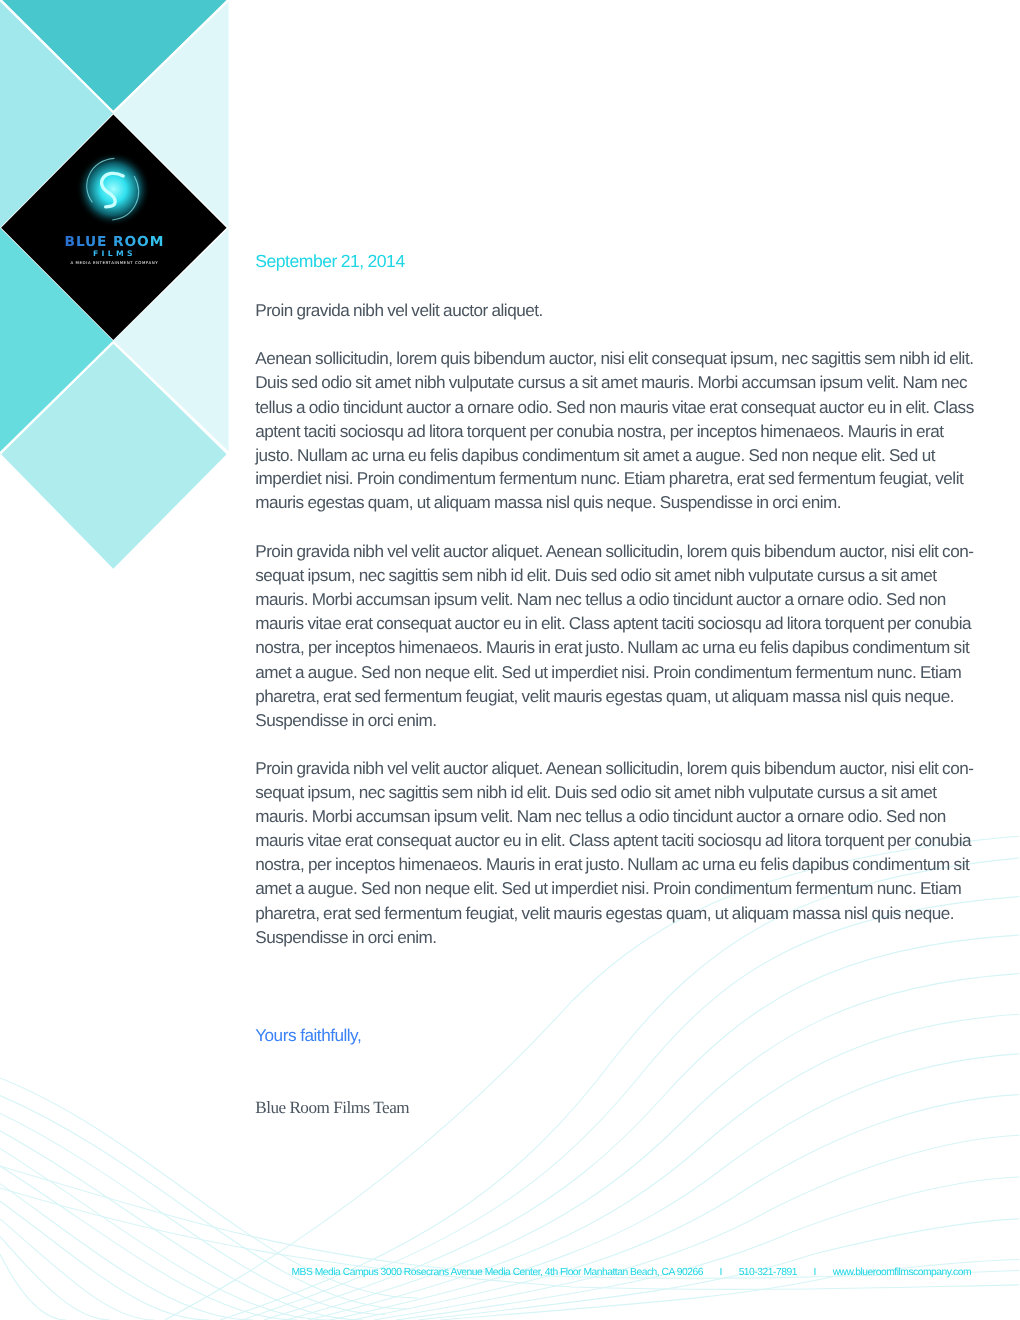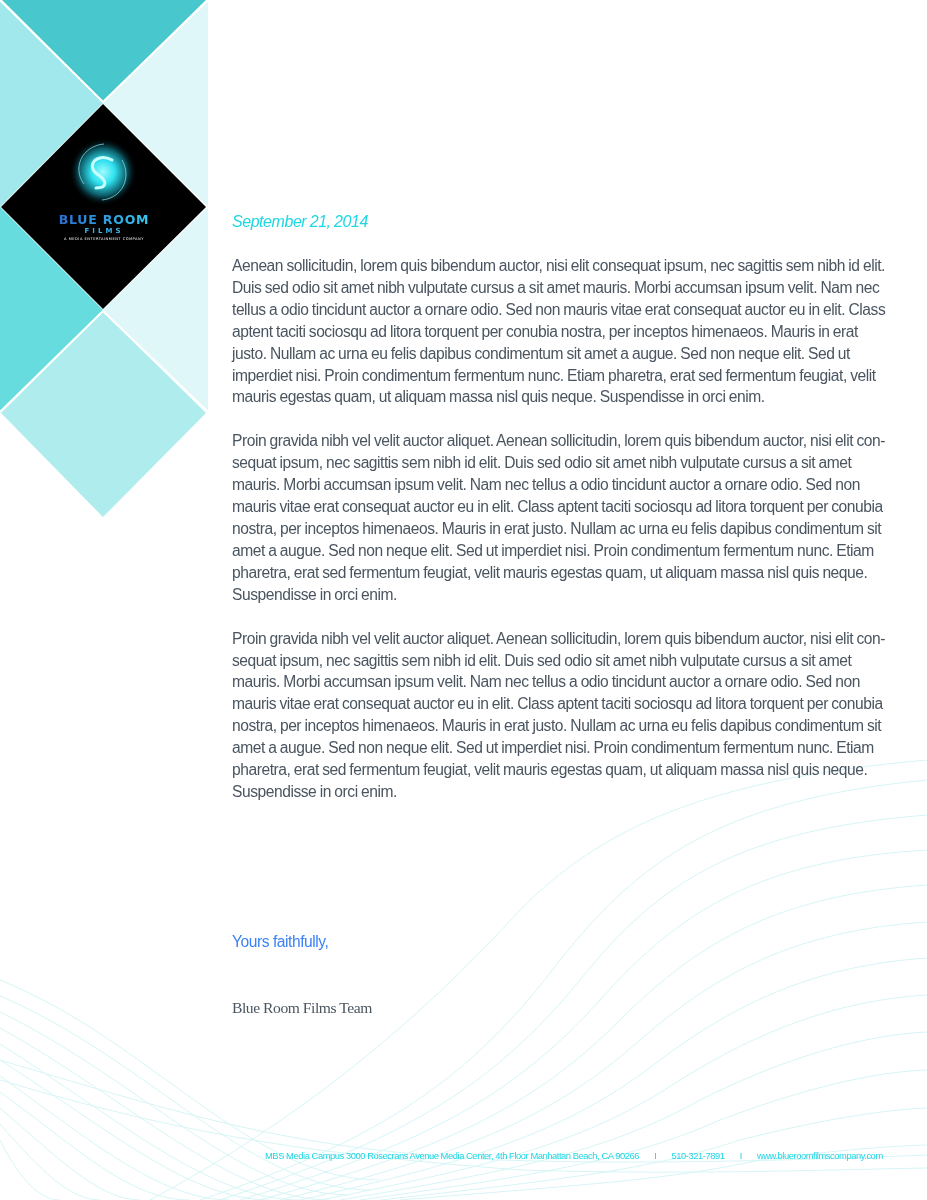--- a/index.html
+++ b/index.html
@@ -36,23 +36,22 @@
       color: #4a5560;
       font-size: 15.6px;
       letter-spacing: -0.45px;
       word-spacing: -0.5px;
       line-height: 21.9px;
       transform-origin: 0 0;
     }
     .date {
       color: #1ed6e4;
       font-size: 16px;
-      margin: 0 0 22px 0;
+      margin: 17px 0 22px 0;
       line-height: 22px;
-      font-style: italic;
     }
     .salutation {
       margin: 0 0 22px 0;
     }
     .para {
       margin: 15px 0 22px 0;
     }
     .closing {
       position: absolute;
       left: 232px;
@@ -166,20 +165,21 @@
     <path d="M 340 440 C 520 410, 610 390, 700 340 C 780 300, 860 275, 927 272"></path>
     <path d="M 360 440 C 540 415, 630 400, 720 360 C 800 330, 870 312, 927 310"></path>
     <path d="M 380 440 C 560 420, 650 410, 740 380 C 820 360, 880 350, 927 348"></path>
     <path d="M 400 440 C 580 425, 670 420, 760 400 C 840 390, 890 386, 927 385"></path>
     <path d="M 150 440 C 300 360, 420 260, 520 150 C 600 70, 700 20, 927 0"></path>
   </g>
 </svg>
 
 <div class="letter">
   <div class="date">September 21, 2014</div>
+  <div class="salutation">Proin gravida nibh vel velit auctor aliquet.</div>
   <p class="para">Aenean sollicitudin, lorem quis bibendum auctor, nisi elit consequat ipsum, nec sagittis sem nibh id elit. Duis sed odio sit amet nibh vulputate cursus a sit amet mauris. Morbi accumsan ipsum velit. Nam nec tellus a odio tincidunt auctor a ornare odio. Sed non  mauris vitae erat consequat auctor eu in elit. Class aptent taciti sociosqu ad litora torquent per conubia nostra, per inceptos himenaeos. Mauris in erat justo. Nullam ac urna eu felis dapibus condimentum sit amet a augue. Sed non neque elit. Sed ut imperdiet nisi. Proin condimentum fermentum nunc. Etiam pharetra, erat sed fermentum feugiat, velit mauris egestas quam, ut aliquam massa nisl quis neque. Suspendisse in orci enim.</p>
   <p class="para">Proin gravida nibh vel velit auctor aliquet. Aenean sollicitudin, lorem quis bibendum auctor, nisi elit con-sequat ipsum, nec sagittis sem nibh id elit. Duis sed odio sit amet nibh vulputate cursus a sit amet mauris. Morbi accumsan ipsum velit. Nam nec tellus a odio tincidunt auctor a ornare odio. Sed non mauris vitae erat consequat auctor eu in elit. Class aptent taciti sociosqu ad litora torquent per conubia nostra, per inceptos himenaeos. Mauris in erat justo. Nullam ac urna eu felis dapibus condimentum sit amet a augue. Sed non neque elit. Sed ut imperdiet nisi. Proin condimentum fermentum nunc. Etiam pharetra, erat sed fermentum feugiat, velit mauris egestas quam, ut aliquam massa nisl quis neque. Suspendisse in orci enim.</p>
   <p class="para">Proin gravida nibh vel velit auctor aliquet. Aenean sollicitudin, lorem quis bibendum auctor, nisi elit con-sequat ipsum, nec sagittis sem nibh id elit. Duis sed odio sit amet nibh vulputate cursus a sit amet mauris. Morbi accumsan ipsum velit. Nam nec tellus a odio tincidunt auctor a ornare odio. Sed non mauris vitae erat consequat auctor eu in elit. Class aptent taciti sociosqu ad litora torquent per conubia nostra, per inceptos himenaeos. Mauris in erat justo. Nullam ac urna eu felis dapibus condimentum sit amet a augue. Sed non neque elit. Sed ut imperdiet nisi. Proin condimentum fermentum nunc. Etiam pharetra, erat sed fermentum feugiat, velit mauris egestas quam, ut aliquam massa nisl quis neque. Suspendisse in orci enim.</p>
 </div>
 
 <div class="closing">Yours faithfully,</div>
 <div class="signature">Blue Room Films Team</div>
 
 <div class="footer">
   <span>MBS Media Campus 3000 Rosecrans Avenue Media Center, 4th Floor  Manhattan Beach, CA 90266</span>

